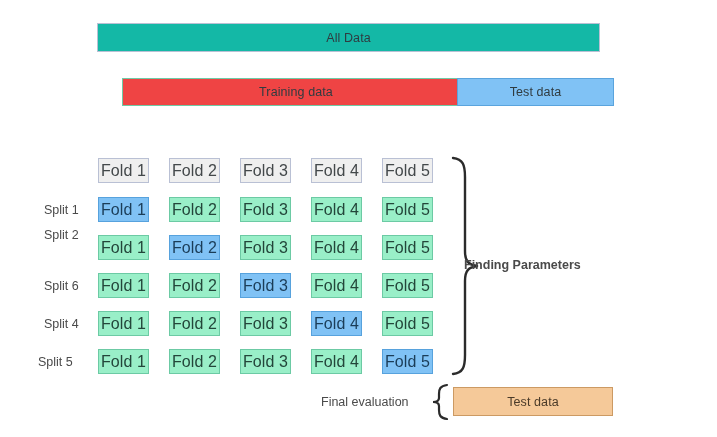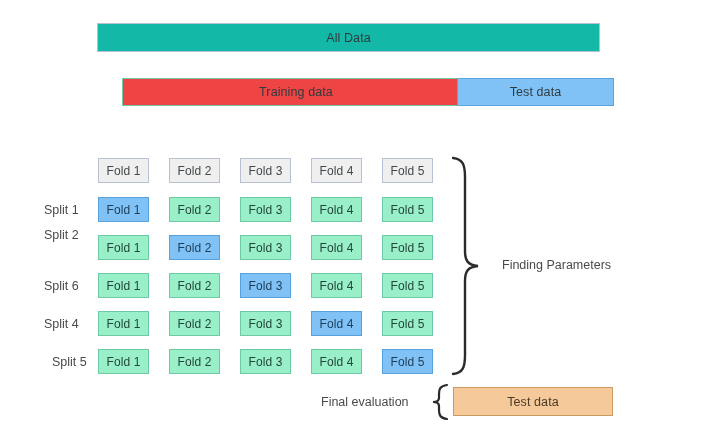--- a/index.html
+++ b/index.html
@@ -60,21 +60,21 @@
     width: 157px;
     height: 28px;
     background: #80c2f5;
     border-color: #5aa4dd;
   }
 
   
   .fold {
     width: 51px;
     height: 25px;
-    font-size: 12px;
+    font-size: 16px;
   }
   .fold.header {
     background: #efefef;
     border-color: #b9c0d4;
     color: #43484a;
   }
   .fold.train {
     background: #99efc8;
     border-color: #6ccaa4;
     color: #23463a;
@@ -99,22 +99,23 @@
     pointer-events: none;
   }
 
   .annot {
     position: absolute;
     font-size: 12.5px;
     color: #4a4a4a;
     white-space: nowrap;
   }
   .annot-finding {
-    left: 502px;
+    left: 464px;
     top: 258px;
+    font-weight: bold;
   }
   .annot-final {
     left: 321px;
     top: 395px;
   }
 
   .bar-final-test {
     left: 453px;
     top: 387px;
     width: 160px;
@@ -162,21 +163,21 @@
   <div class="box fold train" style="left:311px; top:273px;">Fold 4</div>
   <div class="box fold train" style="left:382px; top:273px;">Fold 5</div>
 
   <div class="split-label" style="left:44px; top:317px;">Split 4</div>
   <div class="box fold train" style="left:98px; top:311px;">Fold 1</div>
   <div class="box fold train" style="left:169px; top:311px;">Fold 2</div>
   <div class="box fold train" style="left:240px; top:311px;">Fold 3</div>
   <div class="box fold valid" style="left:311px; top:311px;">Fold 4</div>
   <div class="box fold train" style="left:382px; top:311px;">Fold 5</div>
 
-  <div class="split-label" style="left:52px; top:355px;">Split 5</div>
+  <div class="split-label" style="left:38px; top:355px;">Split 5</div>
   <div class="box fold train" style="left:98px; top:349px;">Fold 1</div>
   <div class="box fold train" style="left:169px; top:349px;">Fold 2</div>
   <div class="box fold train" style="left:240px; top:349px;">Fold 3</div>
   <div class="box fold train" style="left:311px; top:349px;">Fold 4</div>
   <div class="box fold valid" style="left:382px; top:349px;">Fold 5</div>
 
   <svg class="brace" style="left:448px; top:155px;" width="36" height="222" viewBox="0 0 36 222">
     <path d="M5,3
              C15,4 17,10 17,22
              L17,96

